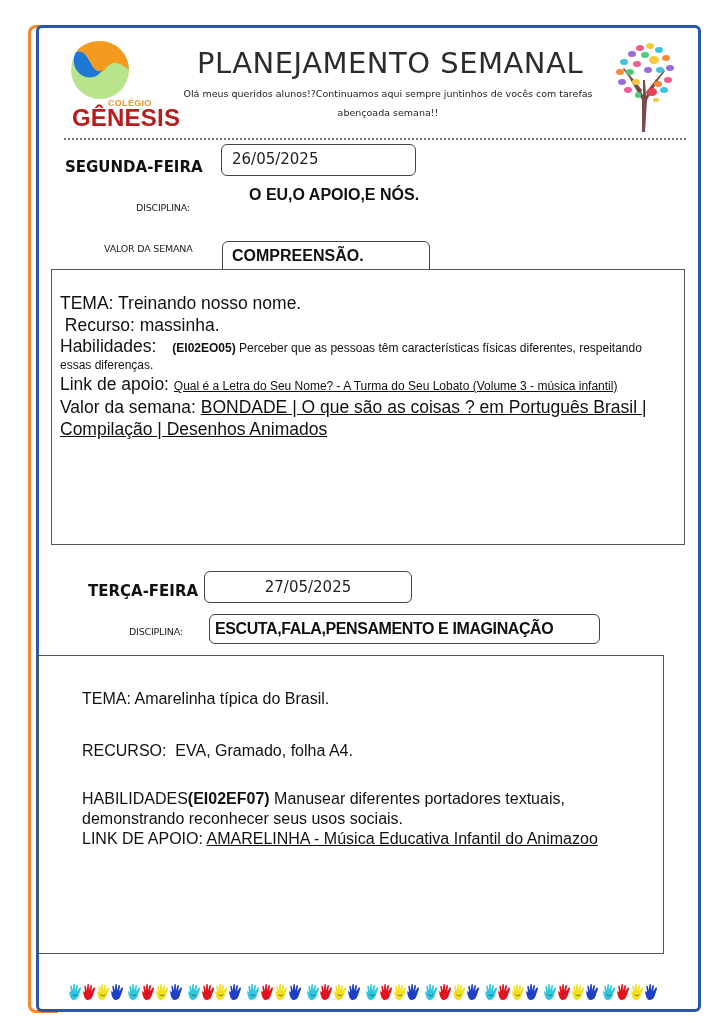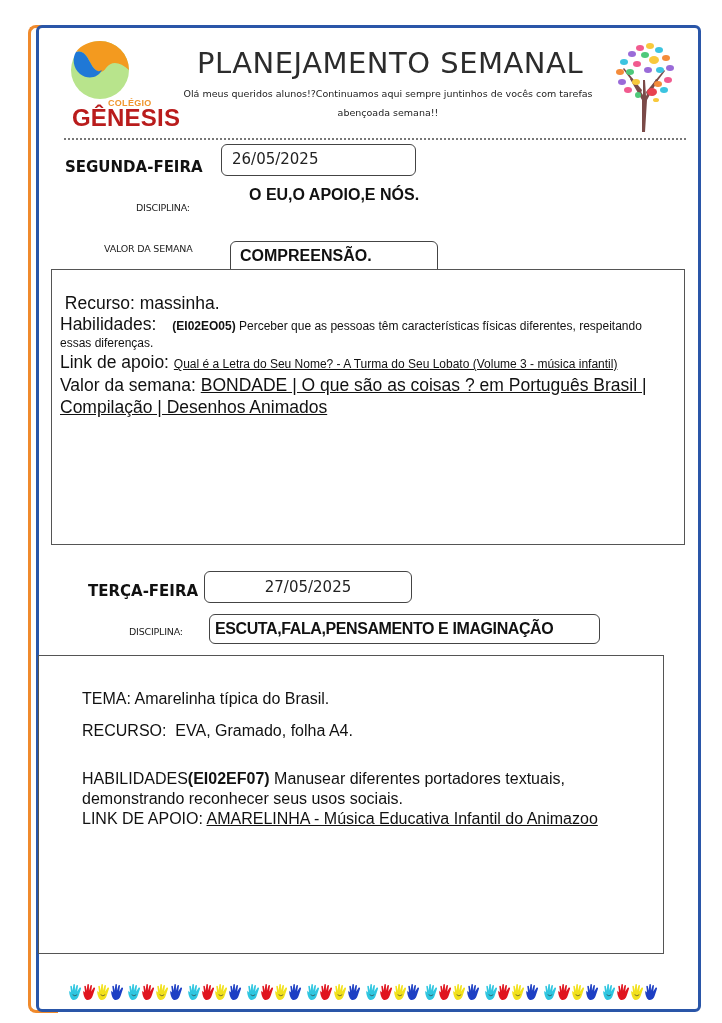--- a/index.html
+++ b/index.html
@@ -100,26 +100,27 @@
 
 <div class="dotted"></div>
 
 <div class="day-label" style="left:65px; top:158px;">SEGUNDA-FEIRA</div>
 <div class="rbox" style="left:221px; top:144px; width:195px; height:32px;">
   <span class="date-text" style="position:absolute; left:10px; top:5px;">26/05/2025</span>
 </div>
 <div class="small-label" style="left:136px; top:202px;">DISCIPLINA:</div>
 <div class="bold-sub" style="position:absolute; left:249px; top:186px; font-size:16px;">O EU,O APOIO,E NÓS.</div>
 <div class="small-label" style="left:104px; top:243px;">VALOR DA SEMANA</div>
-<div class="rbox" style="left:230px; top:241px; width:208px; height:41px;">
+<div class="rbox" style="left:222px; top:241px; width:208px; height:41px;">
   <span class="bold-sub" style="position:absolute; left:9px; top:5px; font-size:16px;">COMPREENSÃO.</span>
 </div>
 
 <div class="content-box" style="left:51px; top:269px; width:634px; height:276px;"></div>
 <div class="mon-content">
+  <span class="line big">TEMA: Treinando nosso nome.</span>
   <span class="line big" style="white-space:pre;"> Recurso: massinha.</span>
   <span class="line" style="line-height:15px; margin-top:3px;">
     <span class="med" style="margin-right:16px;">Habilidades:</span><span class="sm" style="font-weight:bold;">(EI02EO05)</span><span class="sm"> Perceber que as pessoas têm características físicas diferentes, respeitando essas diferenças.</span>
   </span>
   <span class="line" style="line-height:15px; margin-top:4px;">
     <span class="med">Link de apoio: </span><a class="sm" href="#">Qual é a Letra do Seu Nome? - A Turma do Seu Lobato (Volume 3 - música infantil)</a>
   </span>
   <span class="line" style="font-size:17.5px; line-height:22px; margin-top:2px;">
     <span>Valor da semana: </span><a href="#">BONDADE | O que são as coisas ? em Português Brasil | Compilação | Desenhos Animados</a>
   </span>
@@ -130,21 +131,21 @@
   <span class="date-text" style="position:absolute; left:0; right:0; top:6px; text-align:center;">27/05/2025</span>
 </div>
 <div class="small-label" style="left:129px; top:626px;">DISCIPLINA:</div>
 <div class="rbox" style="left:209px; top:614px; width:391px; height:30px;">
   <span class="bold-sub" style="position:absolute; left:5px; top:5px; font-size:16px; letter-spacing:-0.4px;">ESCUTA,FALA,PENSAMENTO E IMAGINAÇÃO</span>
 </div>
 
 <div class="content-box" style="left:38px; top:655px; width:626px; height:299px;"></div>
 <div class="tue-content">
   <span class="line">TEMA: Amarelinha típica do Brasil.</span>
-  <span class="line" style="margin-top:12px; white-space:pre;">RECURSO:  EVA, Gramado, folha A4.</span>
+  <span class="line" style="margin-top:32px; white-space:pre;">RECURSO:  EVA, Gramado, folha A4.</span>
   <span class="line" style="margin-top:28px;">
     <span>HABILIDADES</span><span style="font-weight:bold;">(EI02EF07)</span><span> Manusear diferentes portadores textuais, demonstrando reconhecer seus usos sociais.</span>
   </span>
   <span class="line">
     <span>LINK DE APOIO: </span><a href="#">AMARELINHA - Música Educativa Infantil do Animazoo</a>
   </span>
 </div>
 
 <div class="hands" id="hands">
     <svg width="15" height="22" viewBox="0 0 18 23" style="margin-right: 0px;">

